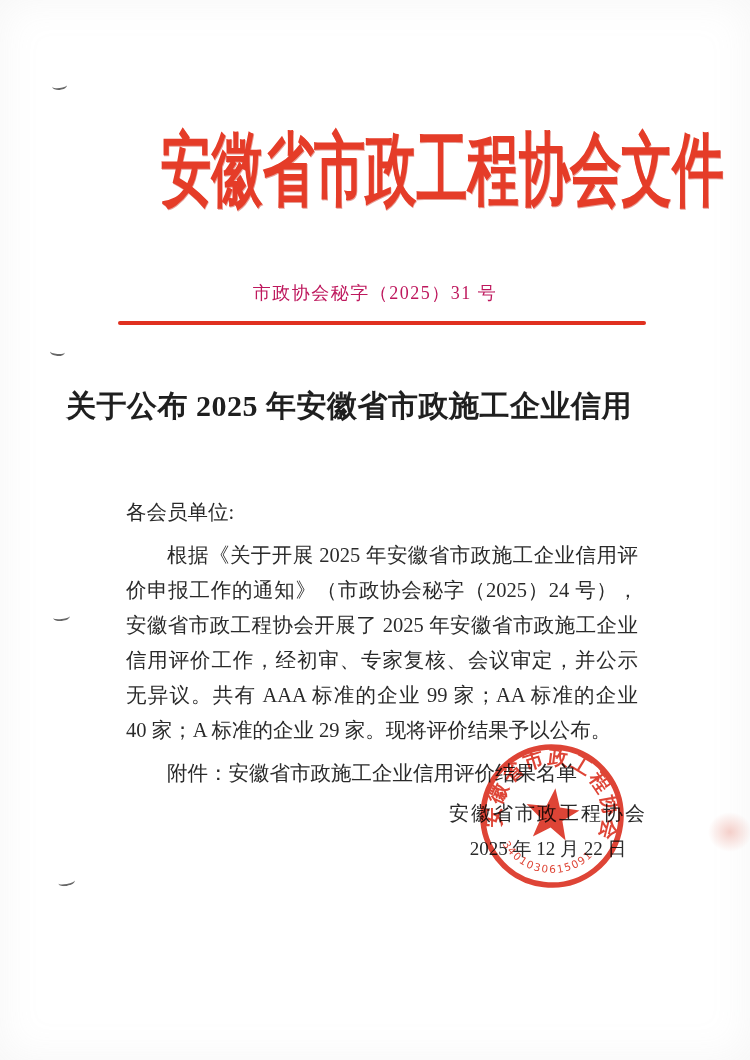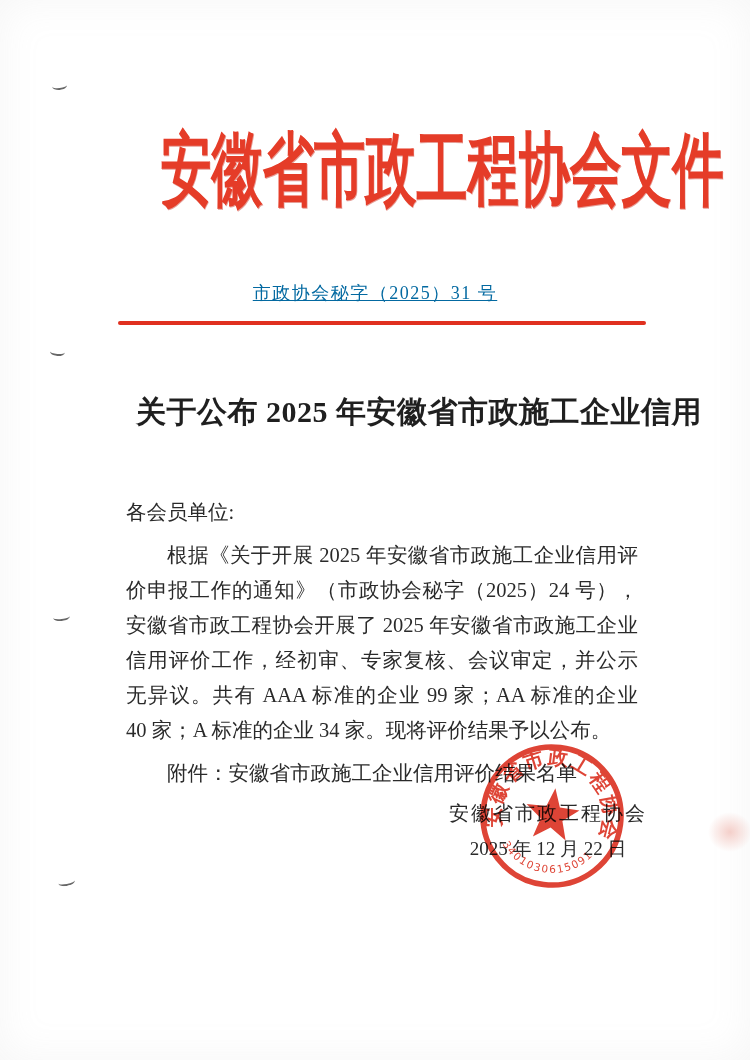--- a/index.html
+++ b/index.html
@@ -9,25 +9,25 @@
     box-shadow:inset 0 0 40px rgba(180,180,180,0.12);
   }
   .banner-wrap{position:absolute;top:126px;left:2px;width:750px;text-align:left;}
   .banner{
     display:inline-block;white-space:nowrap;font-size:80px;line-height:88px;font-weight:bold;
     color:#e53c28;transform:scaleX(0.64);transform-origin:50% 50%;
     text-shadow:1px 1px 0 rgba(200,40,25,0.45);
   }
   .doc-number{
     position:absolute;top:281px;left:0;width:750px;text-align:center;
-    font-size:18px;letter-spacing:1.5px;color:#0369a1;text-decoration:underline;
+    font-size:18px;letter-spacing:1.5px;color:#be185d;
   }
   .red-rule{position:absolute;top:321px;left:118px;width:528px;height:4px;background:#e0301f;border-radius:2px;}
-  .doc-title{position:absolute;top:377px;left:60px;width:630px;text-align:right;
-    font-size:30px;line-height:46px;font-weight:bold;color:#1f1f1f;margin:12px;letter-spacing:0.5px;}
+  .doc-title{position:absolute;top:377px;left:60px;width:630px;text-align:left;
+    font-size:30px;line-height:46px;font-weight:bold;color:#1f1f1f;margin:6px;letter-spacing:0.5px;}
   .body-block{position:absolute;top:487px;left:118px;width:528px;font-size:20.5px;line-height:35px;color:#2a2a2a;}
   .body-block p{margin:8px;}
   .para{text-indent:2em;text-align:justify;}
   .attachment{text-indent:2em;}
   .signer{position:absolute;top:800px;left:442px;width:212px;text-align:center;
     font-size:20px;letter-spacing:2px;color:#2a2a2a;}
   .sign-date{position:absolute;top:836px;left:442px;width:212px;text-align:center;
     font-size:19px;color:#2a2a2a;}
   .seal{
     position:absolute;top:742px;left:478px;width:148px;height:148px;
@@ -59,21 +59,21 @@
   <div class="doc-number">市政协会秘字（2025）31 号</div>
 
   <div class="red-rule"></div>
 
   <h1 class="doc-title">
     <span>关于公布 2025 年安徽省市政施工企业信用</span><br>
   </h1>
 
   <section class="body-block">
     <p class="salutation">各会员单位:</p>
-    <p class="para">根据《关于开展 2025 年安徽省市政施工企业信用评价申报工作的通知》（市政协会秘字（2025）24 号），安徽省市政工程协会开展了 2025 年安徽省市政施工企业信用评价工作，经初审、专家复核、会议审定，并公示无异议。共有 AAA 标准的企业 99 家；AA 标准的企业 40 家；A 标准的企业 34 家。现将评价结果予以公布。</p>
+    <p class="para">根据《关于开展 2025 年安徽省市政施工企业信用评价申报工作的通知》（市政协会秘字（2025）24 号），安徽省市政工程协会开展了 2025 年安徽省市政施工企业信用评价工作，经初审、专家复核、会议审定，并公示无异议。共有 AAA 标准的企业 99 家；AA 标准的企业 40 家；A 标准的企业 29 家。现将评价结果予以公布。</p>
     <p class="attachment">附件：安徽省市政施工企业信用评价结果名单</p>
   </section>
 
   <div class="signer">安徽省市政工程协会</div>
   <div class="sign-date">2025 年 12 月 22 日</div>
 
   <div class="seal">
     <svg viewBox="0 0 148 148" xmlns="http://www.w3.org/2000/svg">
       <defs>
         <path id="arcTop" d="M 25.1 91.8 A 52 52 0 1 1 122.9 91.8" fill="none"></path>

